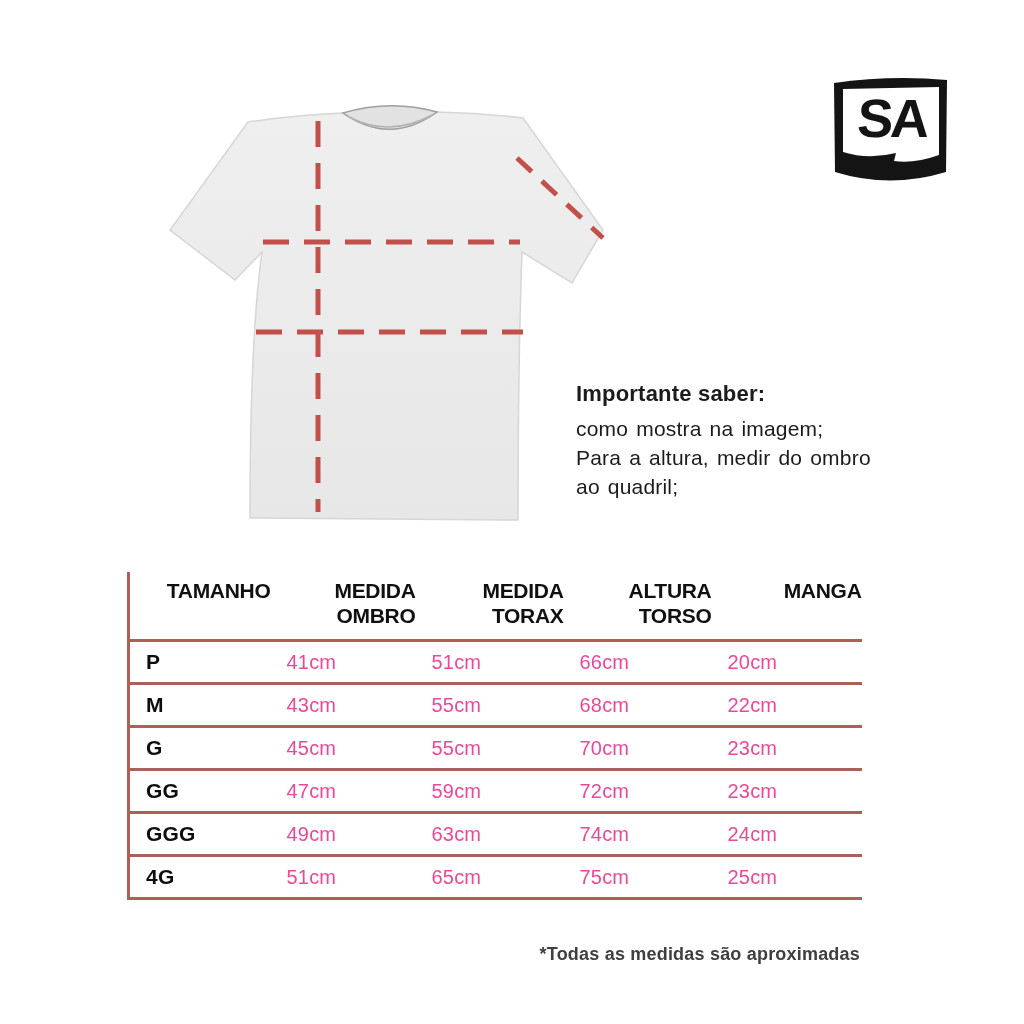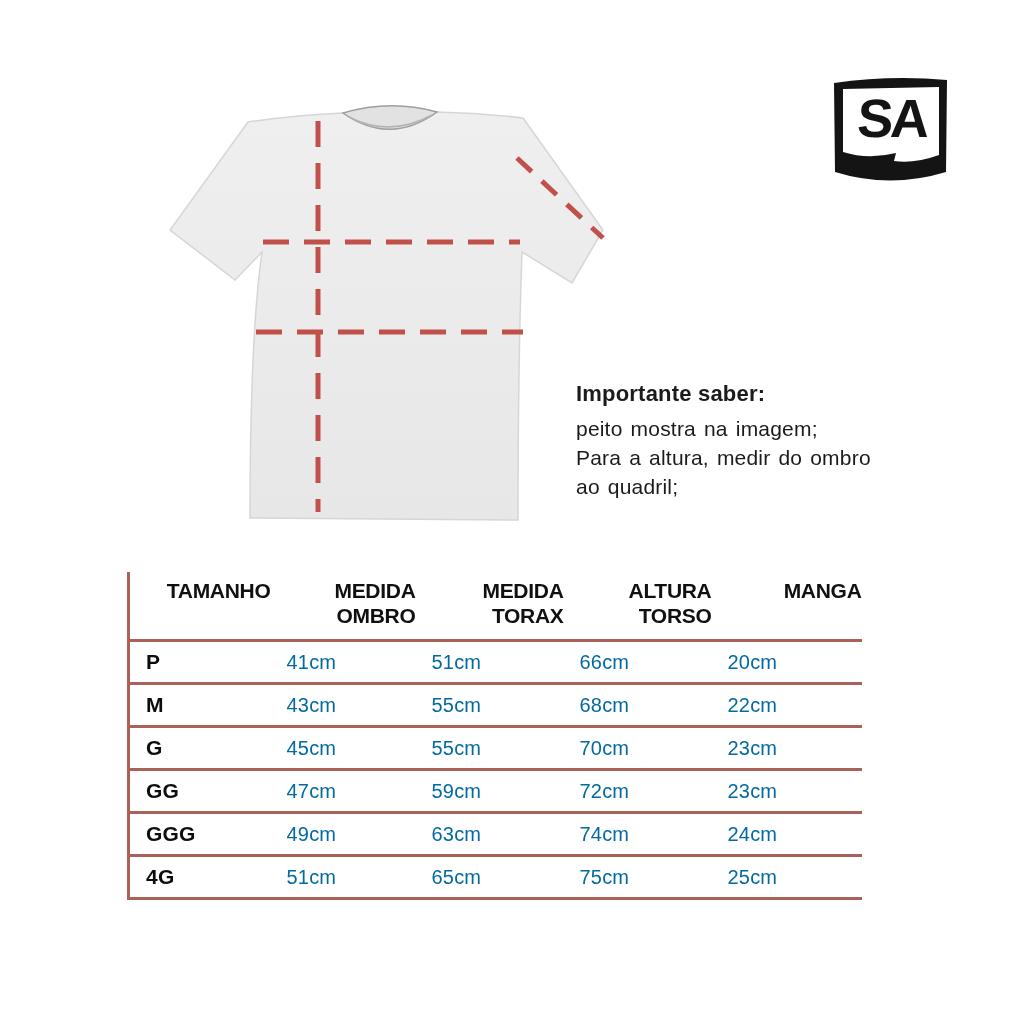--- a/index.html
+++ b/index.html
@@ -24,21 +24,21 @@
   .size-table col.c1{width:142px}.size-table col.c2{width:145px}
   .size-table col.c3{width:148px}.size-table col.c4{width:148px}
   .size-table col.c5{width:150px}
   .size-table th{
     height:61px;padding:6px 0 0 16px;text-align:right;vertical-align:top;
     font-size:21px;line-height:25px;font-weight:bold;letter-spacing:-.3px;color:#101010;
     border-bottom:3px solid var(--table-line,#aa6157);
   }
   .size-table td{
     height:40px;padding:0 0 0 16px;vertical-align:middle;
-    font-size:20px;color:#0369a1;letter-spacing:.2px;
+    font-size:20px;color:#ec4899;letter-spacing:.2px;
     border-bottom:3px solid var(--table-line,#aa6157);
   }
   .size-table td.size-cell{font-weight:bold;font-size:21px;color:#0d0d0d;}
   .hdr-line{display:block;}
   
   .footnote{
     position:absolute;left:127px;top:944px;width:733px;text-align:right;
     font-size:18px;font-weight:bold;color:var(--muted-note,#3f3f3f);letter-spacing:.2px;
   }
 </style>
@@ -70,21 +70,21 @@
   </svg>
 
   <svg class="logo-svg" viewBox="0 0 115 120">
     <path d="M1,15 Q57,7 114,12 L113,104 Q57,121 2,104 Z" fill="var(--logo-black,#141414)"></path>
     <path d="M10,21 L106,19 L106,87 Q81,96 61,93 L63,85 Q35,92 10,84 Z" fill="#ffffff"></path>
     <text x="0" y="0" transform="translate(58,69) skewX(-3)" font-family="Liberation Sans, sans-serif" font-size="54" font-weight="bold" letter-spacing="-3" text-anchor="middle" fill="var(--logo-black,#141414)">SA</text>
   </svg>
 
   <div class="info">
     <h2 class="info-title">Importante saber:</h2>
-    <div class="info-line">peito mostra na imagem;</div>
+    <div class="info-line">como mostra na imagem;</div>
     <div class="info-line">Para a altura, medir do ombro</div>
     <div class="info-line">ao quadril;</div>
   </div>
 
   <table class="size-table">
     <colgroup>
         <col class="c1">
         <col class="c2">
         <col class="c3">
         <col class="c4">
@@ -151,14 +151,15 @@
       <tr>
         <td class="size-cell">4G</td>
         <td>51cm</td>
         <td>65cm</td>
         <td>75cm</td>
         <td>25cm</td>
       </tr>
     </tbody>
   </table>
 
+  <div class="footnote">*Todas as medidas são aproximadas</div>
 
 </div>
 
 </body></html>

